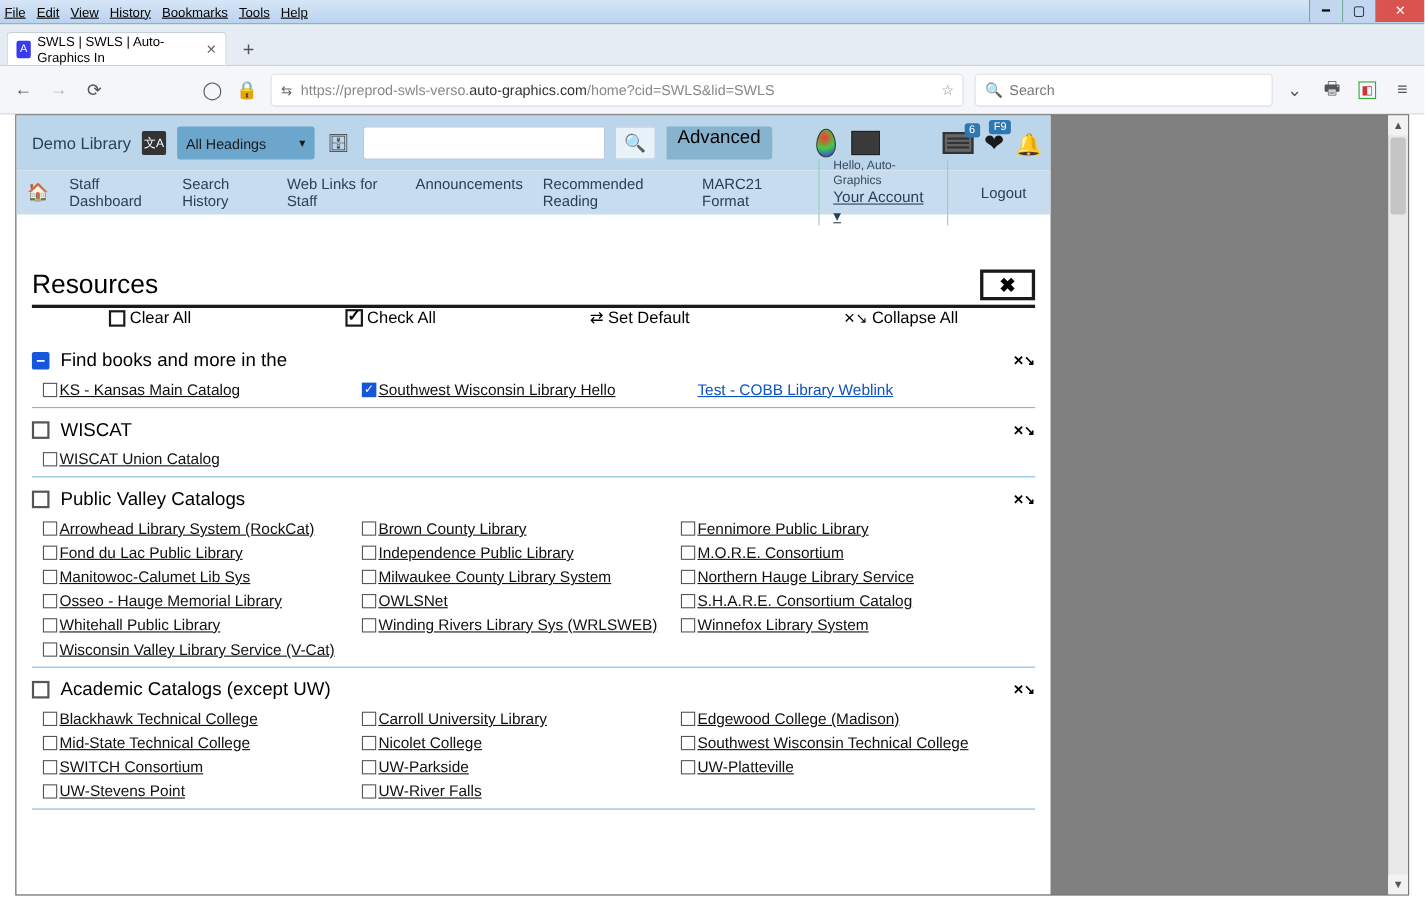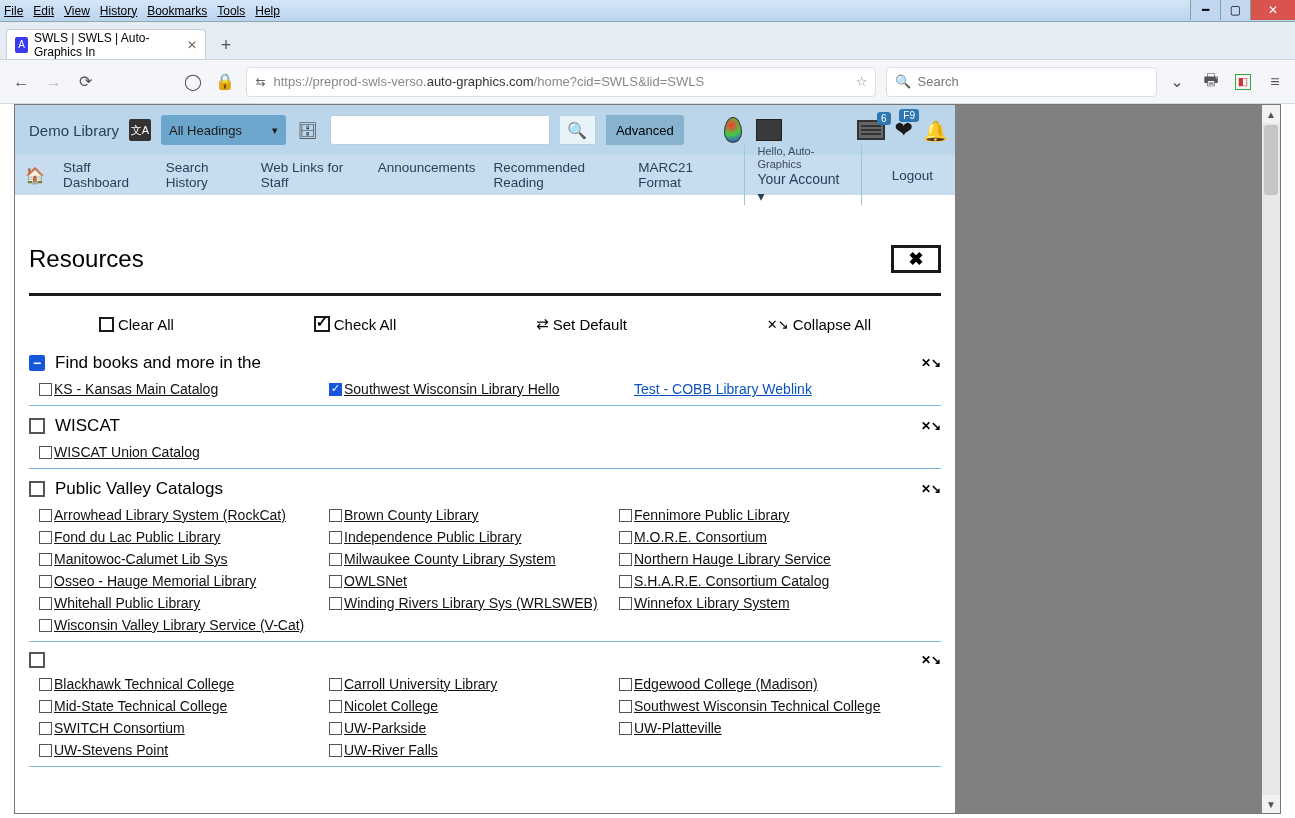--- a/index.html
+++ b/index.html
@@ -36,44 +36,44 @@
 .app-scroll .thumb { width:14px; background:#c5c5c5; border-radius:3px; margin:2px 0; }
 .app-content { flex:0 0 940px; height:100%; background:#fff; display:flex; flex-direction:column; overflow:hidden;}
 .app-header { height:50px; background:#bbd5ea; display:flex; align-items:center; padding:0 10px; gap:10px;}
 .libname { font-size:15px; color:#28415a; margin-right:auto; margin-left:4px;}
 .lang-icon { width:22px; height:22px; background:#333; color:#fff; display:flex; align-items:center; justify-content:center; font-size:11px; border-radius:2px;}
 .heading-sel { background:#6da6cd; border-radius:3px; height:30px; display:flex; align-items:center; padding:0 8px; font-size:13px; color:#1a1a1a; gap:30px;}
 .heading-sel .caret { font-size:11px;}
 .db-icon { color:#333; margin:0 2px;}
 .searchfield { background:#fff; height:30px; width:220px; border-radius:3px 0 0 3px; border:1px solid #bcd;}
 .searchbtn { background:#e8f2f9; height:30px; width:36px; display:flex; align-items:center; justify-content:center; color:#2b78b0; font-size:16px; border:1px solid #bcd; border-left:none;}
-.advbtn { background:#87b3cf; height:30px; padding:0 10px; display:flex; align-items:center; border-radius:0 3px 3px 0; font-size:13px;}
+.advbtn { background:#87b3cf; height:30px; padding:0 10px; display:flex; border-radius:0 3px 3px 0; font-size:17px;}
 .hdr-icons { display:flex; gap:14px; margin-left:30px; align-items:center;}
 .balloon { width:18px; height:26px; background:radial-gradient(circle at 40% 30%, #f33,#4c4,#33f); border-radius:50% 50% 50% 50% / 60% 60% 40% 40%; border:1px solid #333;}
 .film { width:26px; height:22px; background:#3a3a3a; border:1px solid #222; position:relative;}
 .badge-wrap { position:relative;}
 .badge { position:absolute; top:-8px; right:-6px; background:#2f77b1; color:#fff; font-size:10px; padding:1px 4px; border-radius:3px;}
 .card-icon { width:28px; height:20px; border:2px solid #333; background:#666; position:relative;}
 .card-icon::before { content:""; position:absolute; left:2px; right:2px; top:3px; height:2px; background:#333; box-shadow:0 4px 0 #333, 0 8px 0 #333;}
 .heart { width:24px; height:24px; color:#1a1a1a; font-size:22px;}
 .bell { width:22px; height:22px; font-size:20px; color:#1a1a1a;}
 
 .app-menu { height:40px; background:#c7dcee; display:flex; align-items:center; padding:0 10px; font-size:13.5px; color:#28415a; gap:18px;}
 .app-menu .home { font-size:16px;}
 .acct-box { margin-left:auto; padding:0 12px; border-left:1px solid #9cb; border-right:1px solid #9cb; line-height:1.2;}
 .acct-box .hello { font-size:11px; color:#3a4a5a;}
-.acct-box .acct { font-size:14px;}
+.acct-box .acct { font-size:14px;text-decoration:underline;}
 .logout { padding:0 12px;}
 
 .resources-pane { flex:1; overflow:auto; padding:10px 14px 0 14px; position:relative;}
-.res-title-row { display:flex; align-items:center; margin-top:40px; border-bottom:3px solid #1a1a1a; padding-bottom:20px;}
+.res-title-row { display:flex; align-items:center; margin-top:40px; border-bottom:3px solid #1a1a1a; padding-bottom:4px;}
 .res-title { font-size:24px; font-weight:400; }
 .res-close { margin-left:auto; width:50px; height:28px; border:3px solid #1a1a1a; display:flex; align-items:center; justify-content:center; font-size:18px; font-weight:bold;}
 
-.res-actions { display:flex; justify-content:space-around; padding:19px 0 16px; font-size:15px;}
+.res-actions { display:flex; justify-content:space-around; padding:0 0 16px; font-size:15px;}
 .action { display:flex; align-items:center; gap:4px; cursor:pointer;}
 .action .box { width:15px; height:15px; border:2px solid #1a1a1a; display:inline-block;}
 .action .chk { width:16px; height:16px; border:2px solid #1a1a1a; position:relative;}
 .action .chk::after { content:"✓"; position:absolute; top:-5px; left:0; font-size:15px; font-weight:bold;}
 .action .sd { font-size:15px;}
 .action .col { font-size:13px;}
 
 .group { margin-bottom:6px; border-bottom:1px solid #7ab8e8; padding-bottom:8px;}
 .group-head { display:flex; align-items:center; gap:10px; font-size:17px; padding:4px 0;}
 .minus { width:16px; height:16px; background:#1556db; color:#fff; display:flex; align-items:center; justify-content:center; font-size:14px; border-radius:2px; font-weight:bold;}
@@ -311,20 +311,21 @@
               </div>
               <div class="item">
                 <span class="cb"></span>
                 <span class="link">Wisconsin Valley Library Service (V-Cat)</span>
               </div>
             </div>
           </div>
           <div class="group">
             <div class="group-head">
               <span class="cb-head"></span>
+              <span>Academic Catalogs (except UW)</span>
               <span class="collapse-icon">✕↘</span>
             </div>
             <div class="items">
               <div class="item">
                 <span class="cb"></span>
                 <span class="link">Blackhawk Technical College</span>
               </div>
               <div class="item">
                 <span class="cb"></span>
                 <span class="link">Carroll University Library</span>

